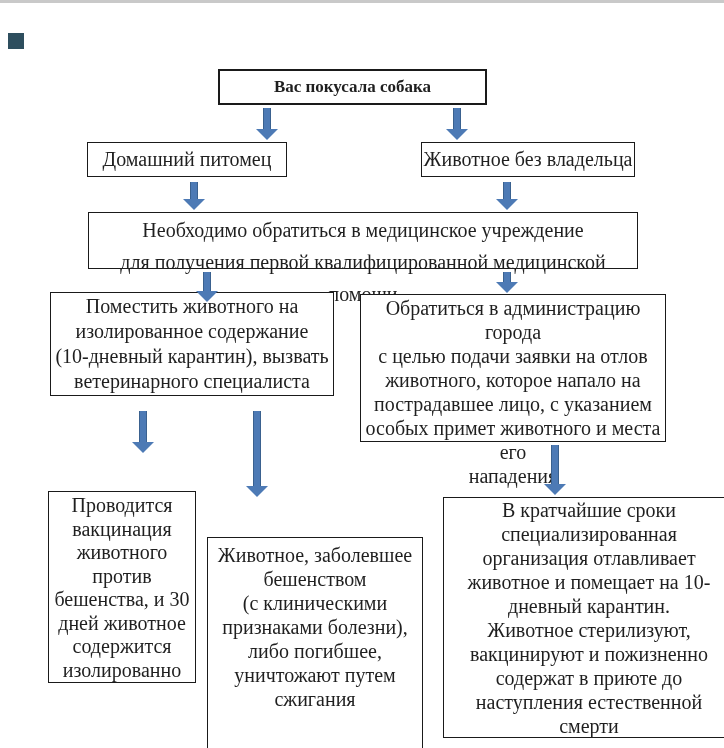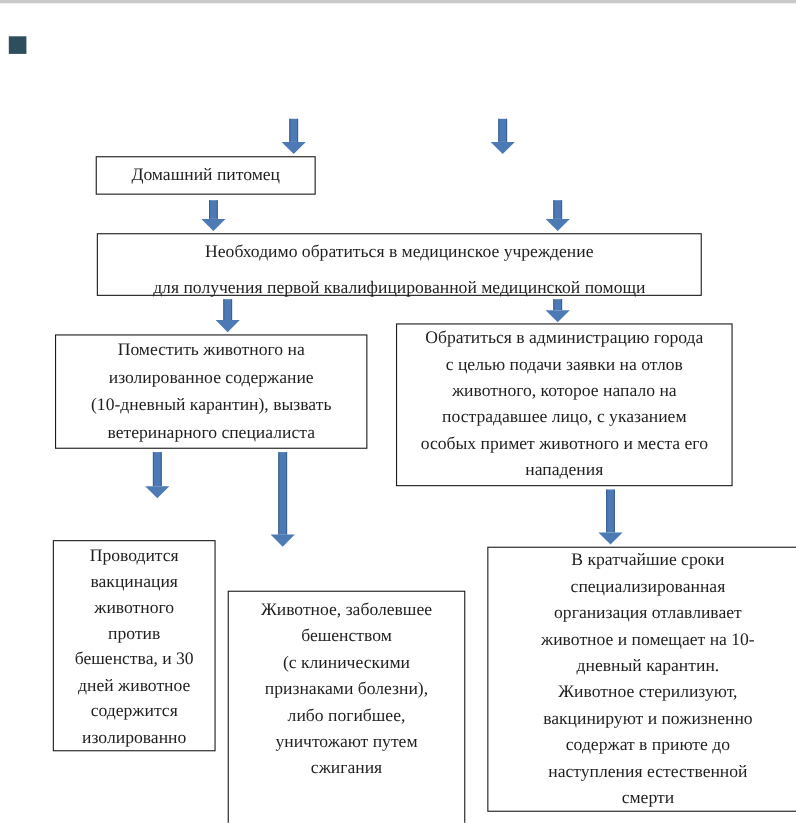--- a/index.html
+++ b/index.html
@@ -24,35 +24,35 @@
     position: absolute; left: 8px; top: 33px;
     width: 16px; height: 16px;
     background: var(--marker-color, #2e4e5e);
   }
   .node {
     position: absolute;
     box-sizing: border-box;
     border: 1.5px solid var(--border-color, #1a1a1a);
     background: #fff;
     color: var(--text-color, #1f1f1f);
-    font-size: 16px;
+    font-size: 20px;
     text-align: center;
     display: flex;
     align-items: flex-start;
     justify-content: center;
   }
   .node .txt { white-space: pre-line; width: 100%; }
   .node.vcenter { align-items: center; }
 
   .n-title   { left: 218px; top:  69px; width: 269px; height: 36px;
                border-width: 2px; font-weight: bold; font-size: 17px; }
   .n-pet     { left:  87px; top: 142px; width: 200px; height: 35px; }
   .n-stray   { left: 421px; top: 142px; width: 214px; height: 35px; }
   .n-medical { left:  88px; top: 212px; width: 550px; height: 57px; line-height: 32px; padding-top: 1px; }
-  .n-isolate { left:  50px; top: 304px; width: 284px; height: 104px; line-height: 25px; padding-top: 1px; }
+  .n-isolate { left:  50px; top: 292px; width: 284px; height: 104px; line-height: 25px; padding-top: 1px; }
   .n-admin   { left: 360px; top: 294px; width: 306px; height: 148px; line-height: 24px; padding-top: 1px; text-align: center; }
   .n-vaccinate { left:  48px; top: 455px; width: 148px; height: 192px; line-height: 23.5px; padding-top: 2px; margin-top: 36px; }
   .n-destroy { left: 207px; top: 499px; width: 216px; height: 225px; line-height: 24px; padding-top: 5px; margin-top: 38px; }
   .n-shelter { left: 443px; top: 497px; width: 292px; height: 241px; line-height: 24px; padding-top: 1px; align-items: center; }
 
   .arrow { position: absolute; width: 22px; }
   .arrow .shaft {
     position: absolute; left: 7px; top: 0;
     width: 8px; height: calc(100% - 11px);
     background: var(--arrow-color, #4d7ab5);
@@ -79,25 +79,31 @@
   .a9 { left: 544px; top: 445px; height: 50px; }
 </style>
 </head>
 <body>
 
 <div id="canvas">
 
   <div class="topline"></div>
   <div class="marker"></div>
 
+  <div class="node n-title vcenter">
+    <span class="txt">Вас покусала собака</span>
+  </div>
 
   <div class="node n-pet vcenter">
     <span class="txt">Домашний питомец</span>
   </div>
 
+  <div class="node n-stray vcenter">
+    <span class="txt">Животное без владельца</span>
+  </div>
 
   <div class="node n-medical">
     <span class="txt">Необходимо обратиться в медицинское учреждение
 для получения первой квалифицированной медицинской помощи</span>
   </div>
 
   <div class="node n-isolate">
     <span class="txt">Поместить животного на
 изолированное содержание
 (10-дневный карантин), вызвать

